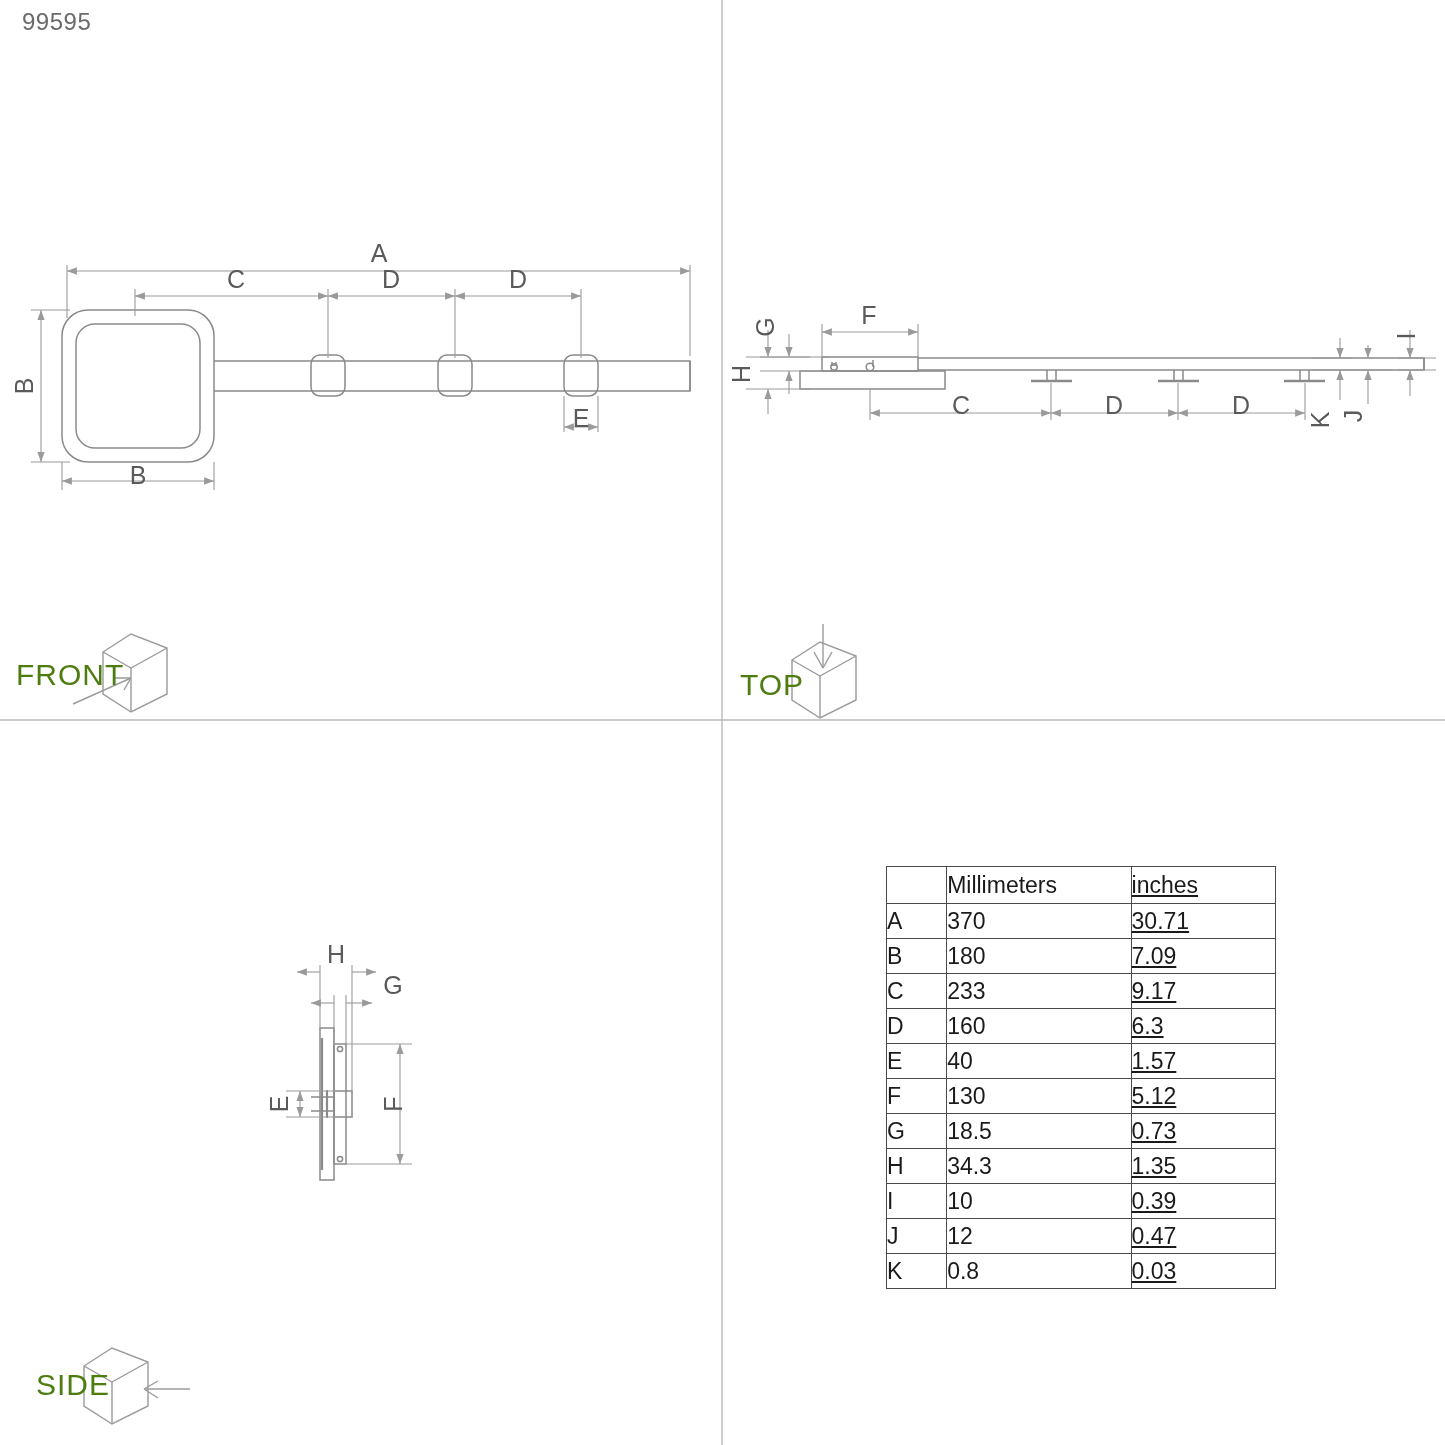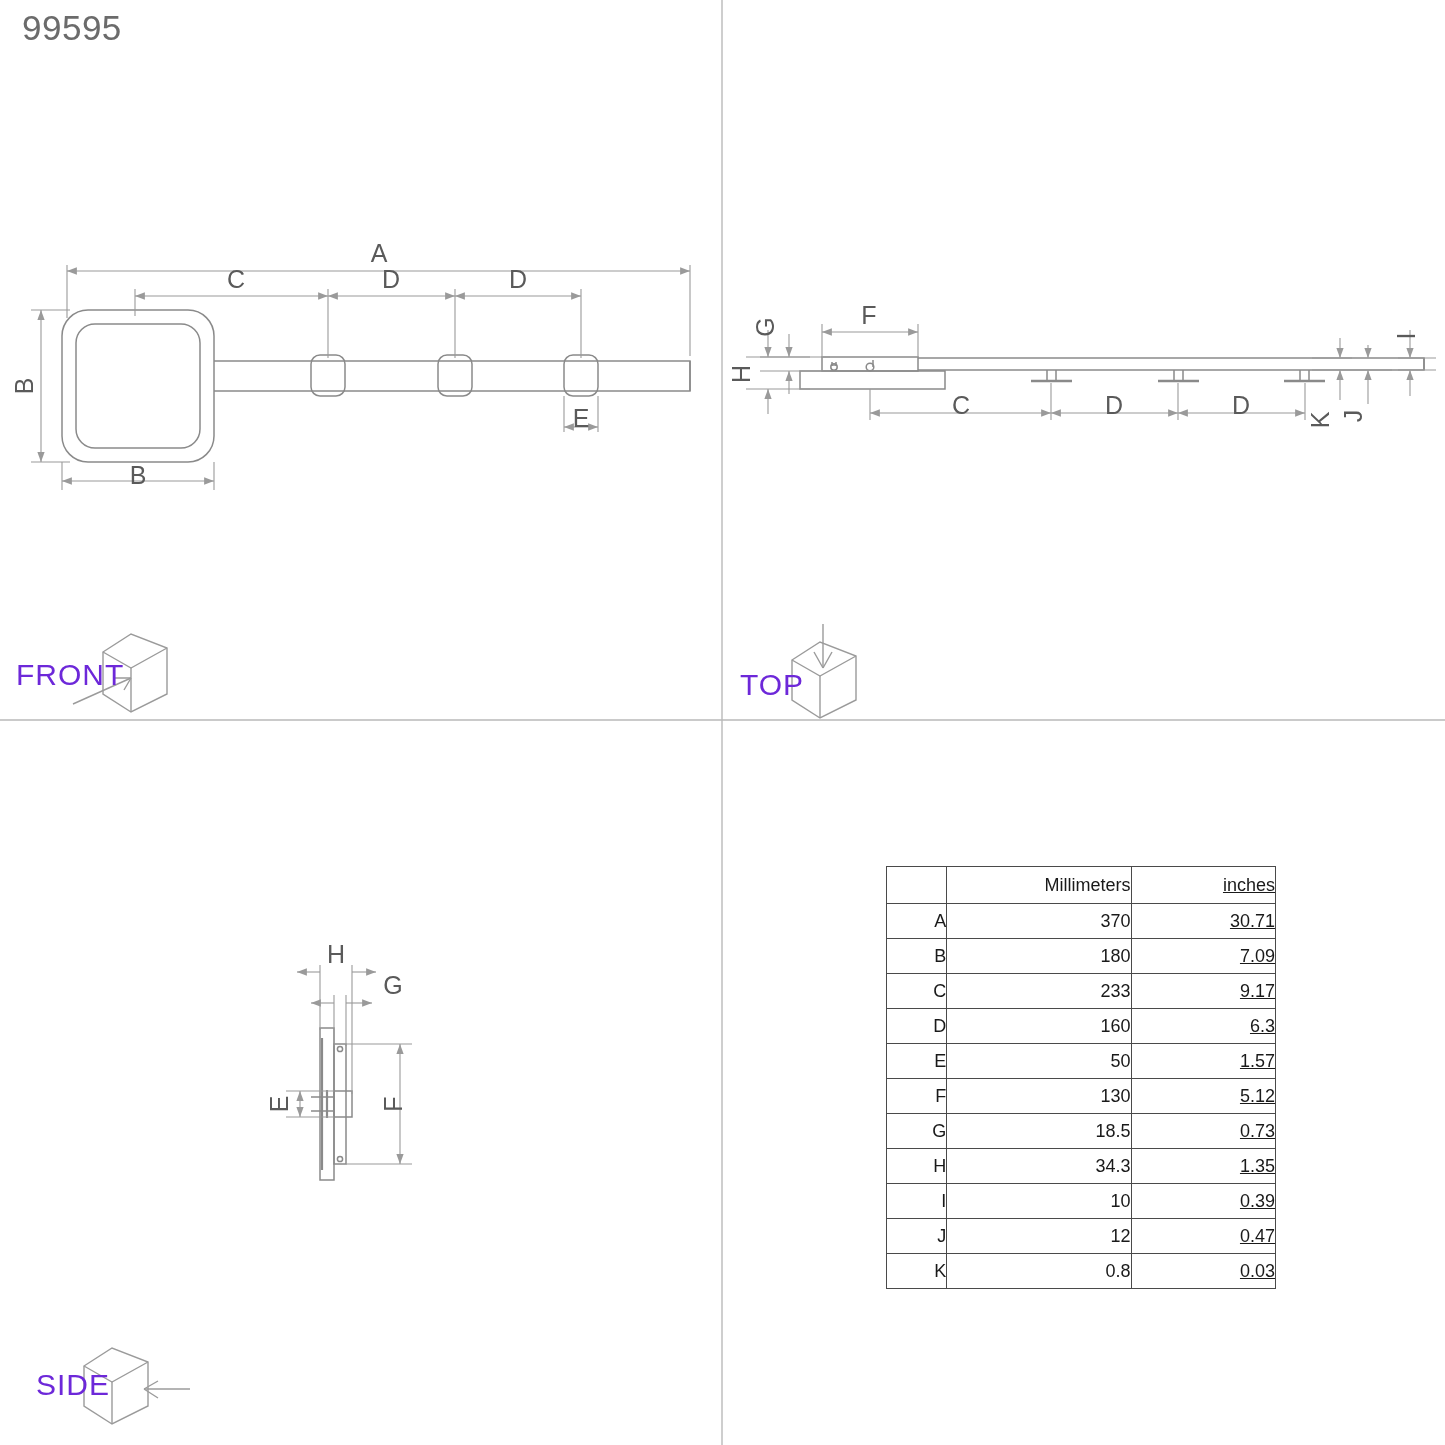--- a/index.html
+++ b/index.html
@@ -17,21 +17,21 @@
   #sheet {
     position: absolute;
     left: 0; top: 0;
     width: 1445px;
     height: 1445px;
   }
   .drawing-title {
     position: absolute;
     left: 22px;
     top: 8px;
-    font-size: 35px;
+    font-size: 24px;
     color: #6b6b6b;
     letter-spacing: 0.5px;
     font-family: "Liberation Sans", sans-serif;
   }
   svg.layer {
     position: absolute;
     left: 0; top: 0;
     width: 1445px;
     height: 1445px;
     pointer-events: none;
@@ -40,36 +40,36 @@
   #spec-table {
     position: absolute;
     left: 886px;
     top: 866px;
     width: 390px;
     border-collapse: collapse;
     font-family: "Liberation Sans", sans-serif;
   }
   #spec-table td, #spec-table th {
     border: 1px solid #4a4a4a;
-    font-size: 18px;
+    font-size: 23px;
     color: #1a1a1a;
     font-weight: normal;
-    text-align: right;
+    text-align: left;
     height: 34px;
     padding: 0;
     line-height: 34px;
   }
   #spec-table .c-key { width: 60px; }
   #spec-table .c-mm  { width: 185px; }
   #spec-table .c-in  { width: 145px; text-decoration: underline; }
   #spec-table thead td { height: 36px; line-height: 36px; }
   .view-label {
     position: absolute;
     font-size: 30px;
-    color: #6d28d9;
+    color: #4d7c0f;
     letter-spacing: 1px;
     font-family: "Liberation Sans", sans-serif;
   }
   .dim-text {
     font-family: "Liberation Sans", sans-serif;
     fill: #5a5a5a;
     font-size: 25px;
     text-anchor: middle;
   }
 </style>
@@ -324,21 +324,21 @@
           <td class="c-mm">233</td>
           <td class="c-in">9.17</td>
         </tr>
         <tr>
           <td class="c-key">D</td>
           <td class="c-mm">160</td>
           <td class="c-in">6.3</td>
         </tr>
         <tr>
           <td class="c-key">E</td>
-          <td class="c-mm">50</td>
+          <td class="c-mm">40</td>
           <td class="c-in">1.57</td>
         </tr>
         <tr>
           <td class="c-key">F</td>
           <td class="c-mm">130</td>
           <td class="c-in">5.12</td>
         </tr>
         <tr>
           <td class="c-key">G</td>
           <td class="c-mm">18.5</td>

